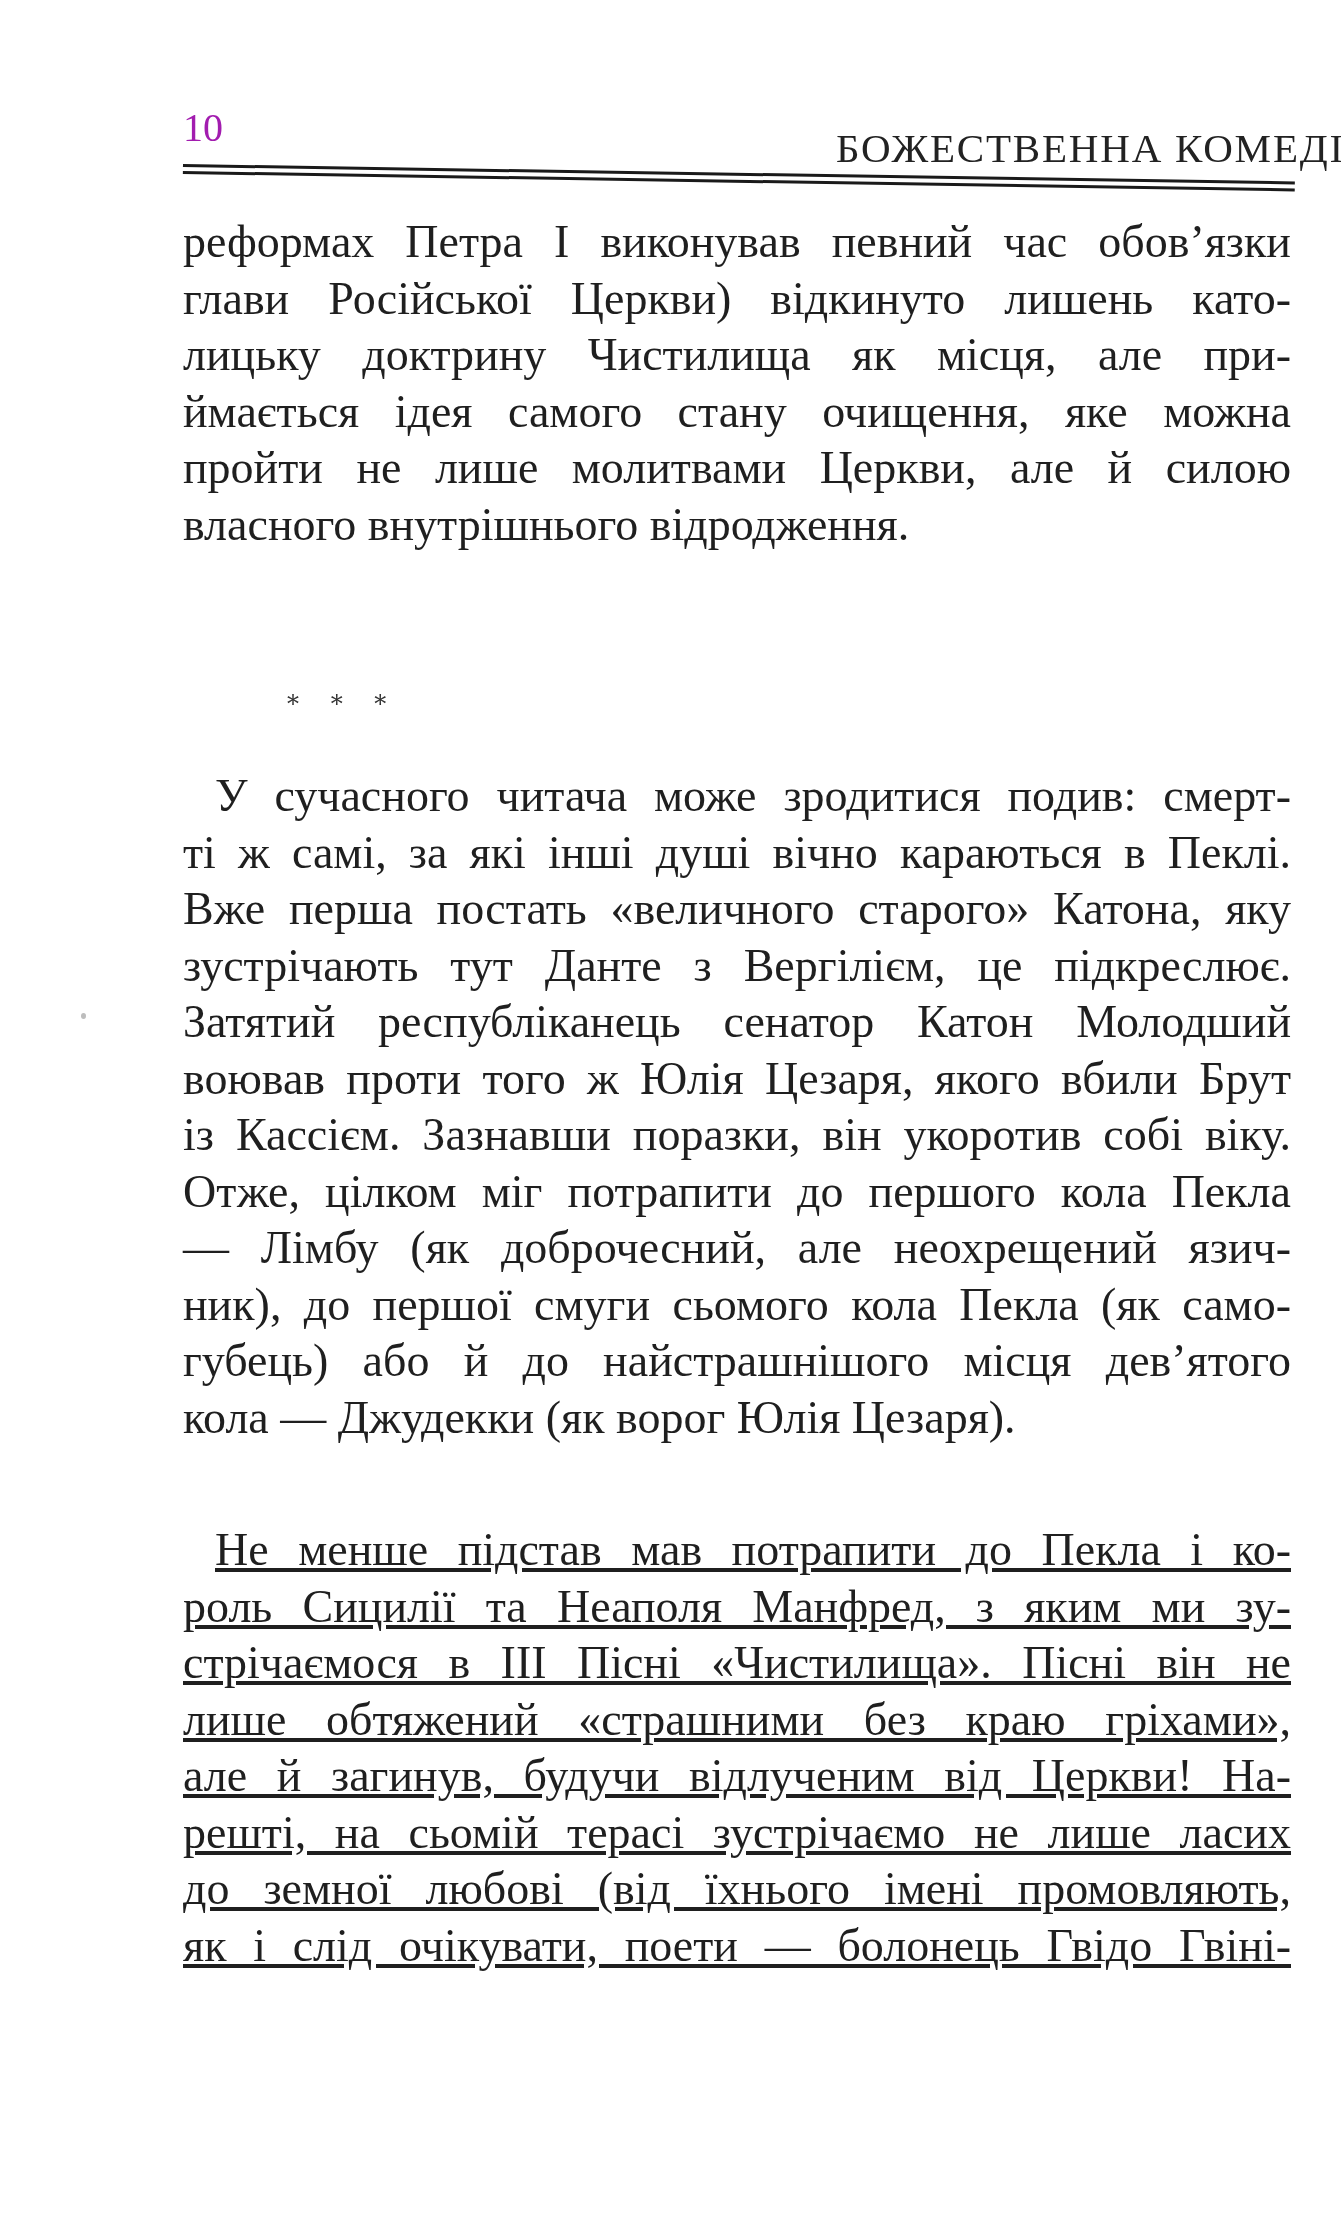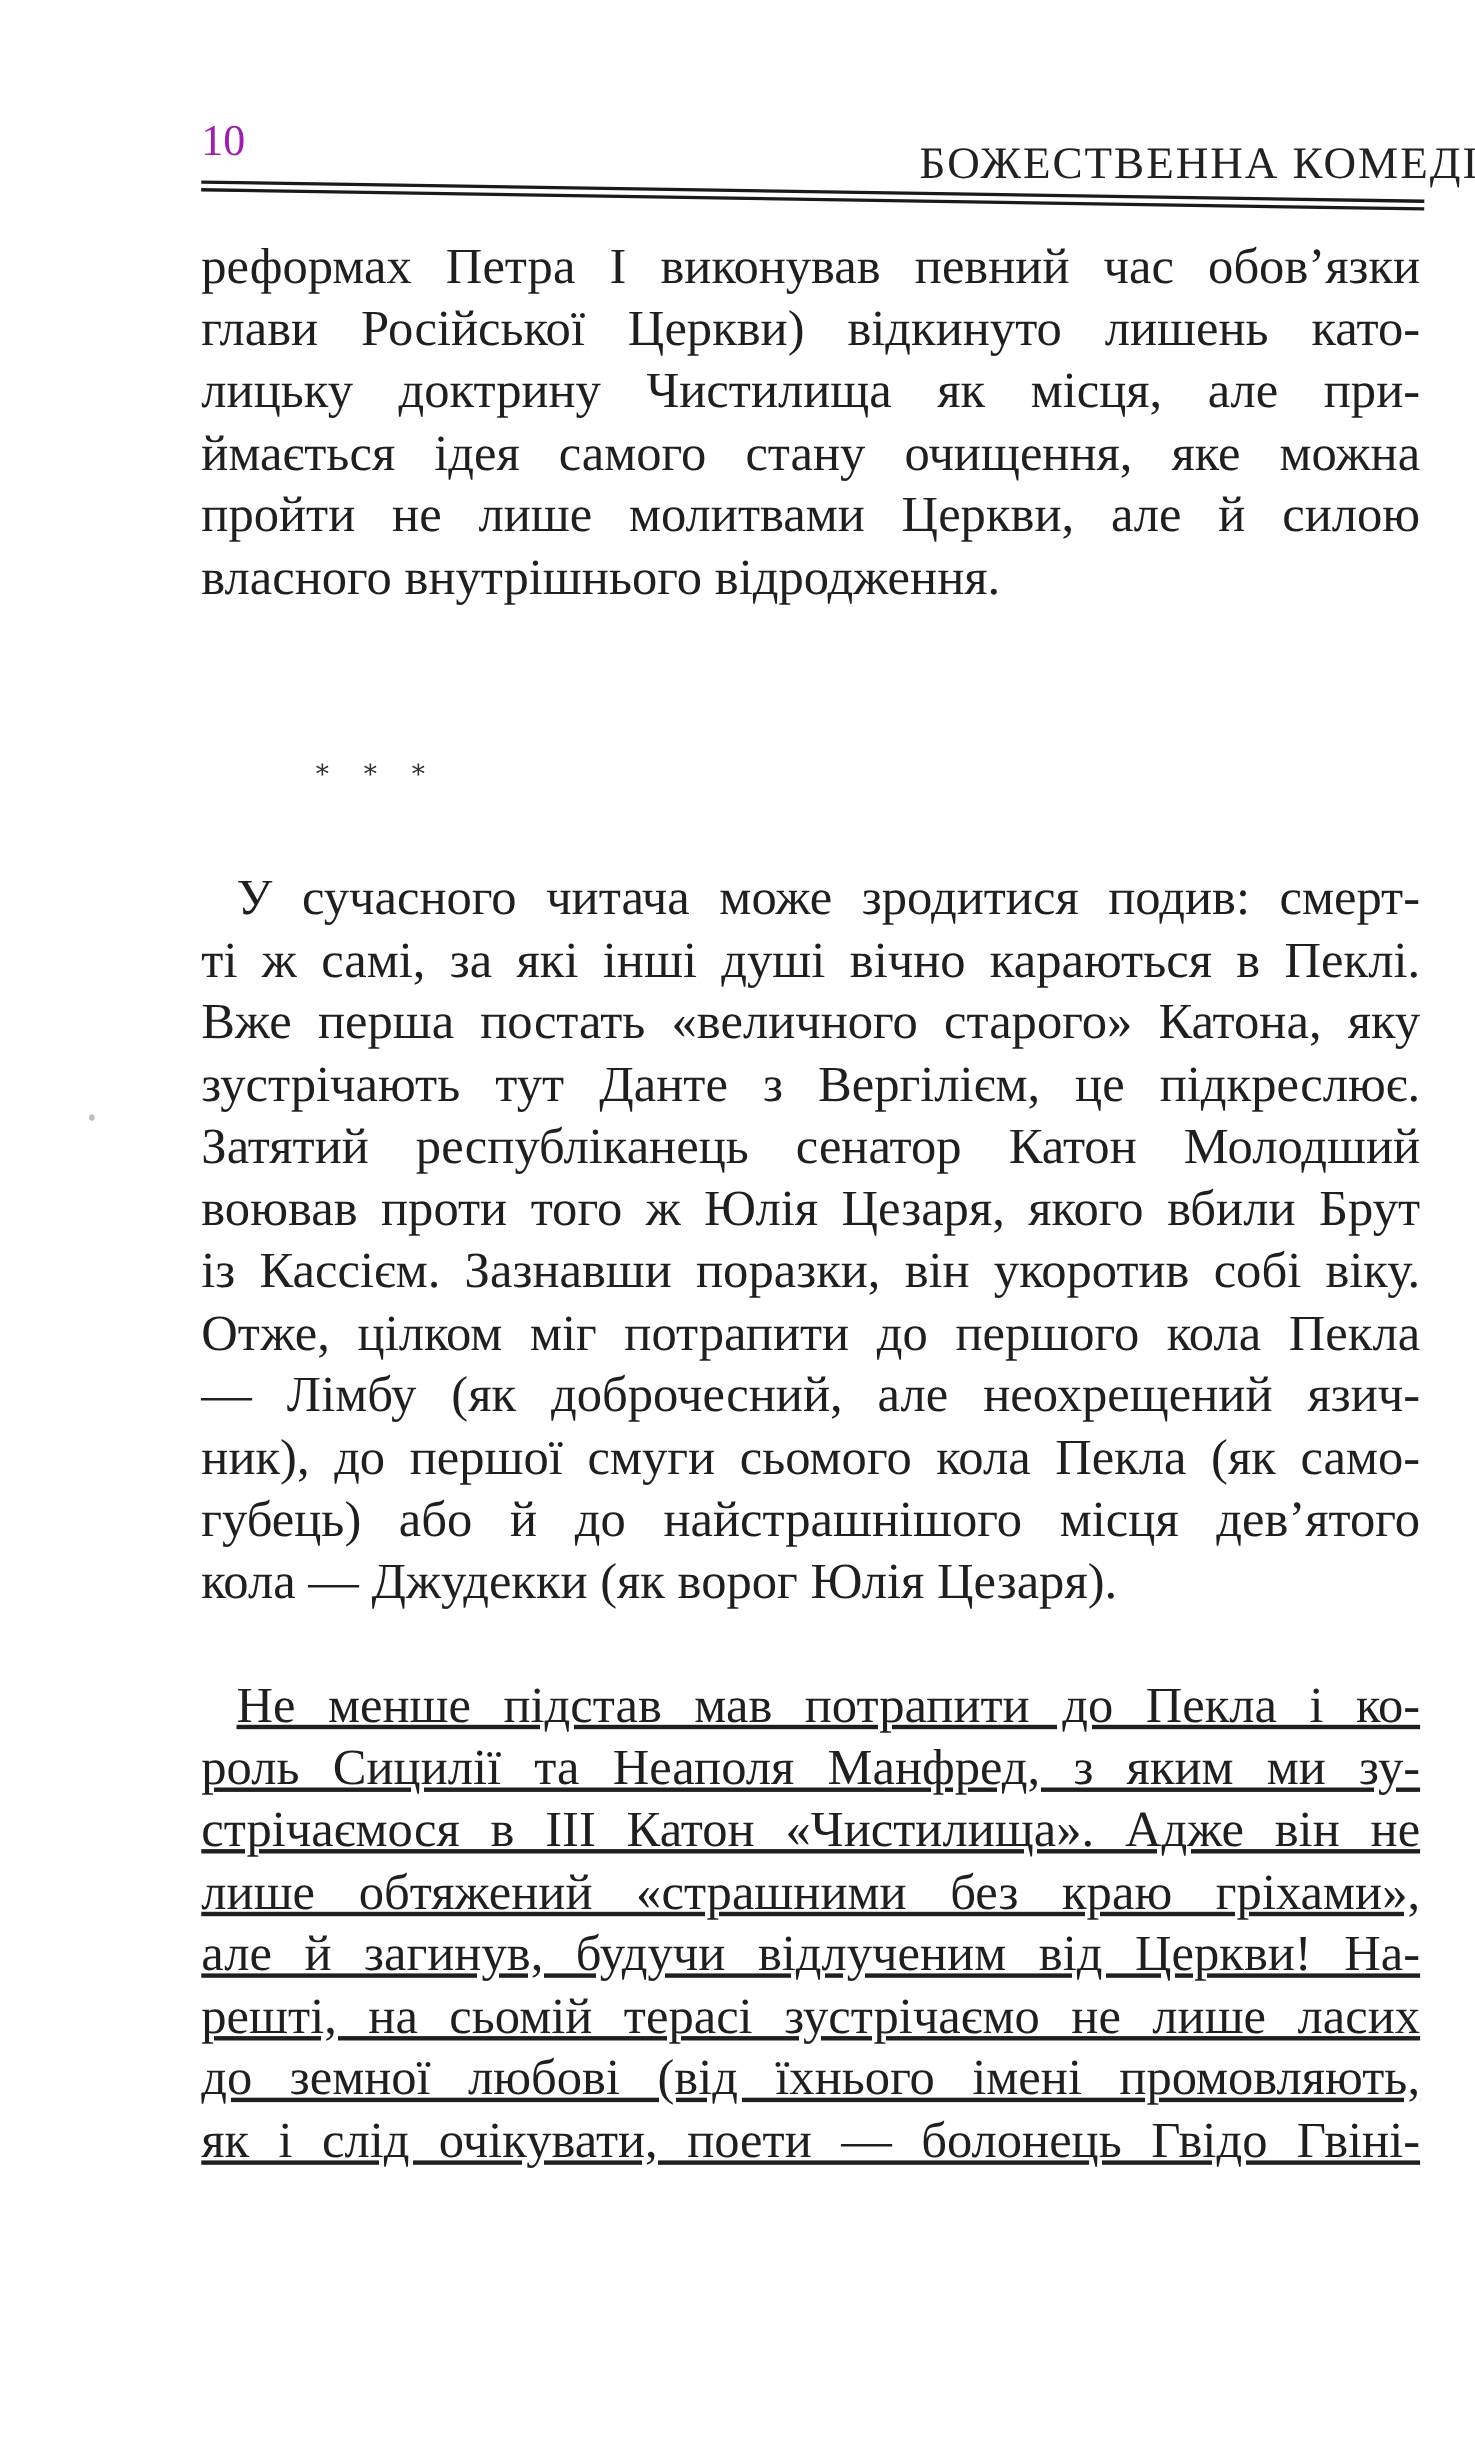--- a/index.html
+++ b/index.html
@@ -72,21 +72,21 @@
       text-align-last: justify;
       height: 56.5px;
     }
     .body-text .ln.last {
       text-align-last: left;
     }
     .body-text .ln.indent {
       padding-left: 32px;
     }
     #para-1 { top: 214px; }
-    #para-2 { top: 788px; }
+    #para-2 { top: 768px; }
     #para-3 { top: 1522px; text-decoration: underline; }
 
     .separator {
       position: absolute;
       left: 287px;
       top: 690px;
       font-family: "DejaVu Serif", serif;
       font-size: 24px;
       letter-spacing: 12px;
       color: #333;
@@ -134,21 +134,21 @@
     <span class="ln">Отже, цілком міг потрапити до першого кола Пекла</span>
     <span class="ln">— Лімбу (як доброчесний, але неохрещений язич-</span>
     <span class="ln">ник), до першої смуги сьомого кола Пекла (як само-</span>
     <span class="ln">губець) або й до найстрашнішого місця дев’ятого</span>
     <span class="ln last">кола — Джудекки (як ворог Юлія Цезаря).</span>
   </div>
 
   <div class="body-text" id="para-3">
     <span class="ln indent">Не менше підстав мав потрапити до Пекла і ко-</span>
     <span class="ln">роль Сицилії та Неаполя Манфред, з яким ми зу-</span>
-    <span class="ln">стрічаємося в III Катон «Чистилища». Адже він не</span>
+    <span class="ln">стрічаємося в III Пісні «Чистилища». Пісні він не</span>
     <span class="ln">лише обтяжений «страшними без краю гріхами»,</span>
     <span class="ln">але й загинув, будучи відлученим від Церкви! На-</span>
     <span class="ln">решті, на сьомій терасі зустрічаємо не лише ласих</span>
     <span class="ln">до земної любові (від їхнього імені промовляють,</span>
     <span class="ln">як і слід очікувати, поети — болонець Гвідо Гвіні-</span>
   </div>
 
   <div class="speck"></div>
 </div>
 

